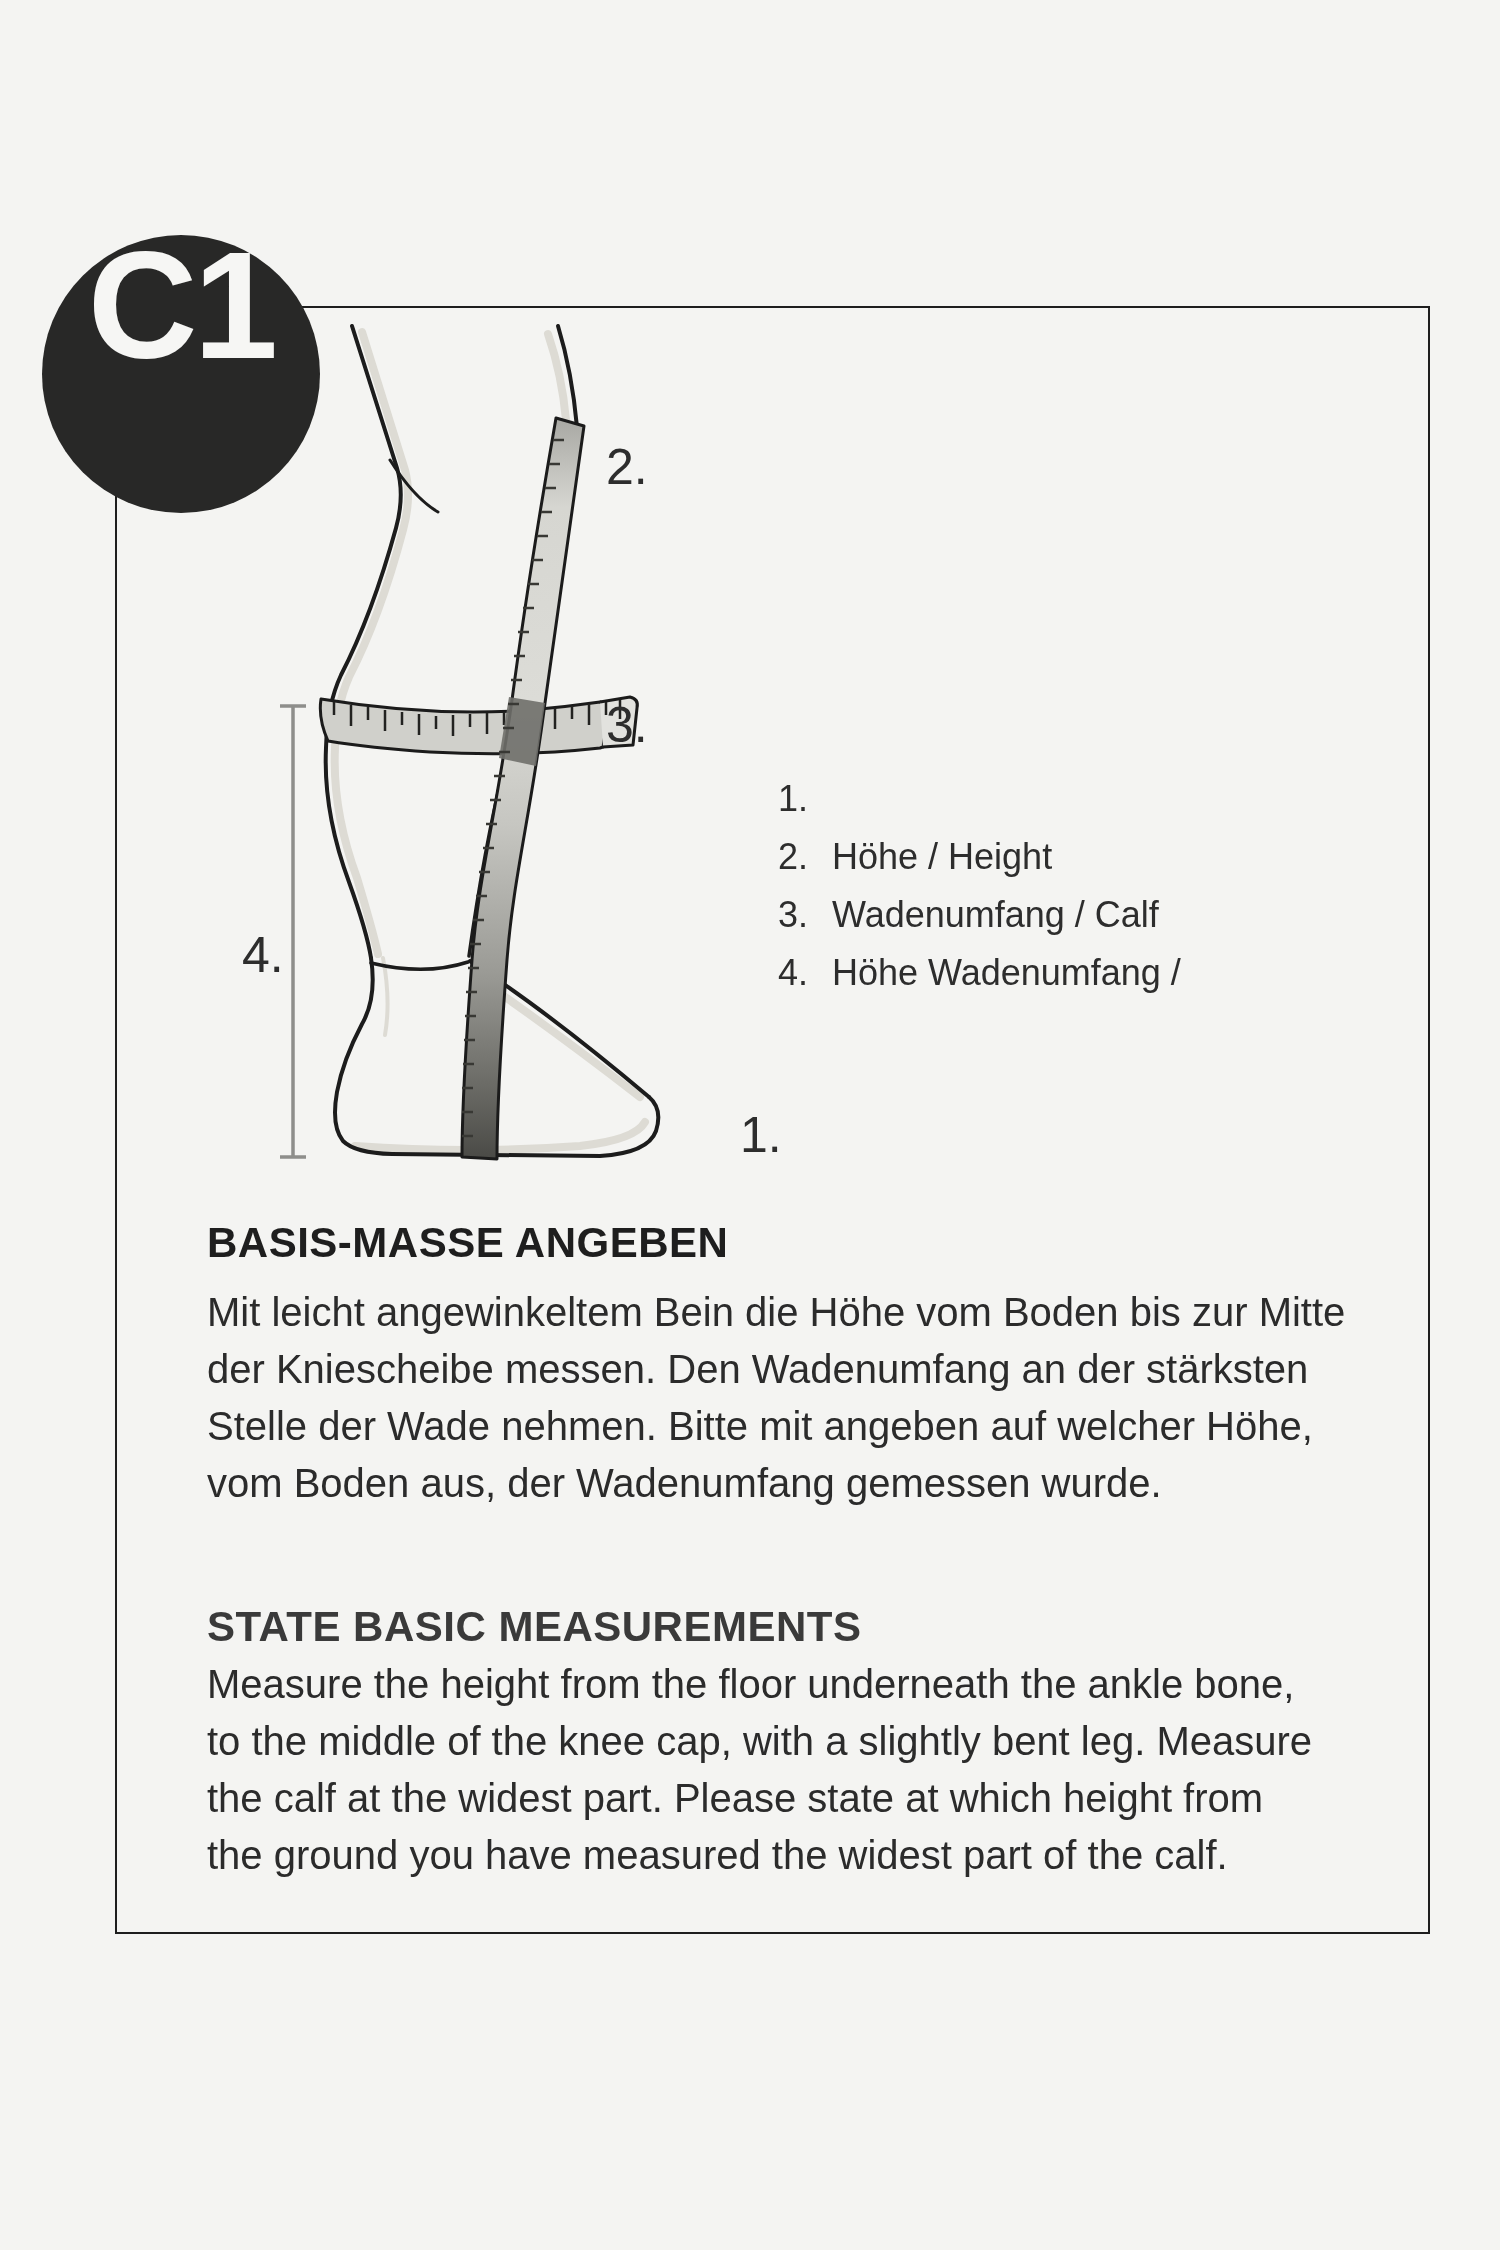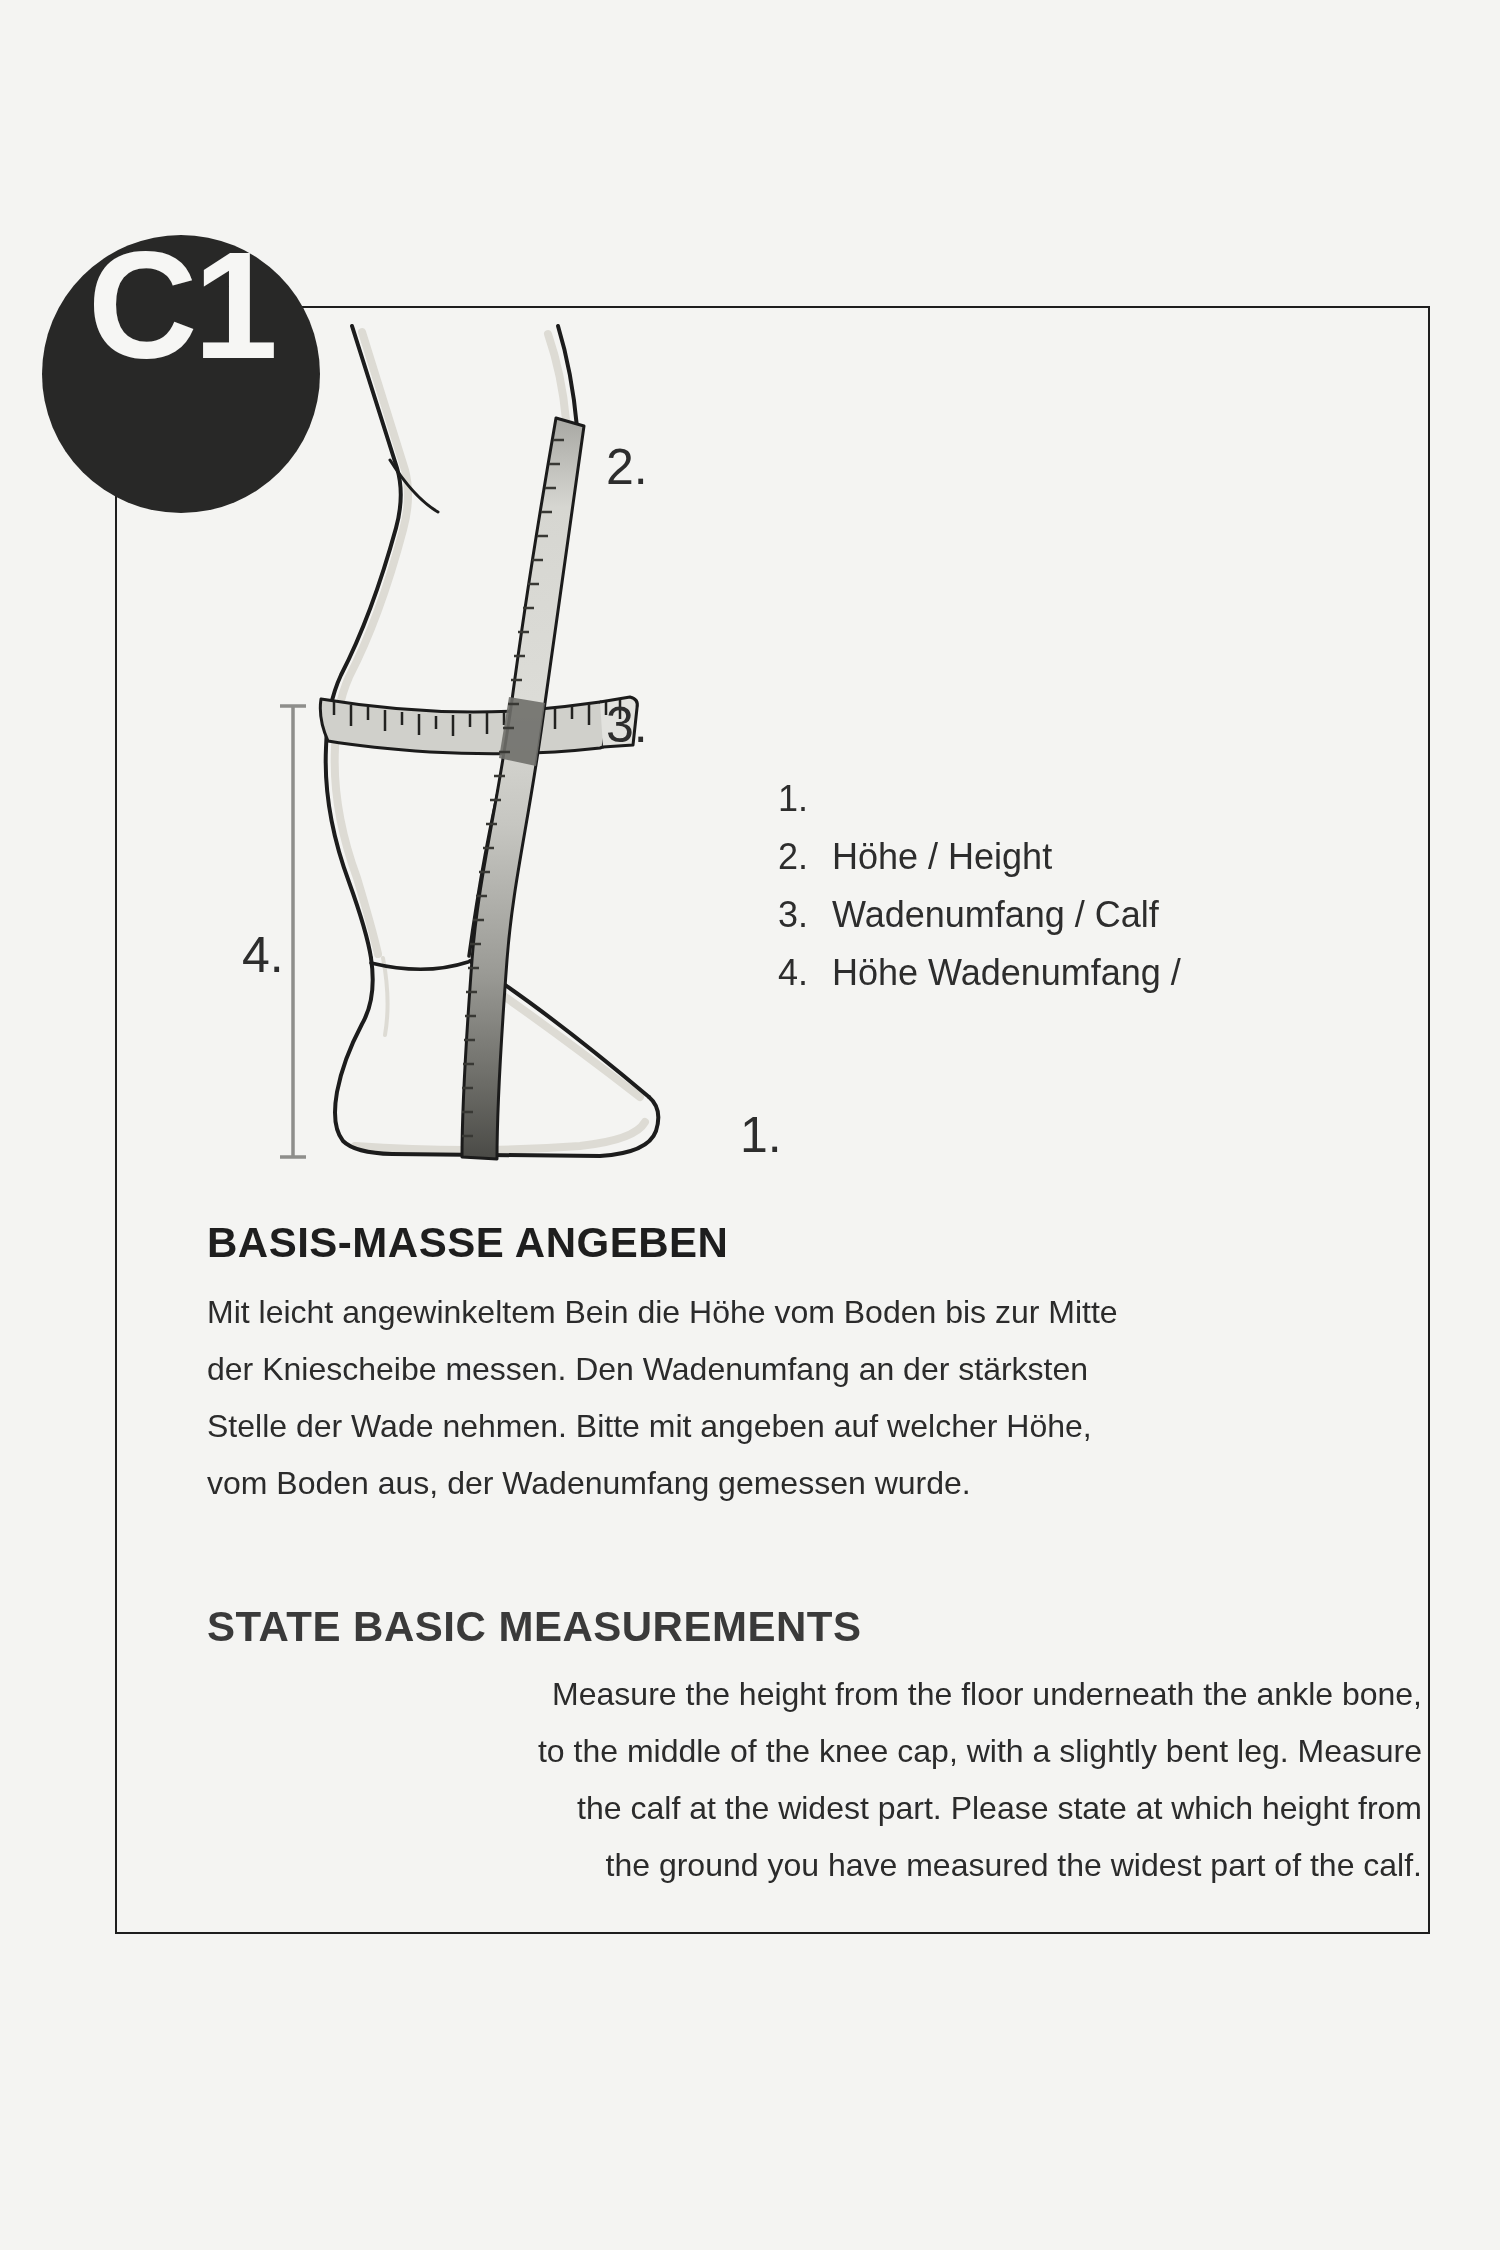--- a/index.html
+++ b/index.html
@@ -54,21 +54,21 @@
   .section { position: absolute; left: 207px; width: 1215px; }
   .section-heading {
     font-size: 42px;
     font-weight: bold;
     letter-spacing: 0.5px;
     color: #1e1e1e;
     line-height: 58px;
   }
   .section-heading.en { color: #3a3a3a; }
   .section-body {
-    font-size: 32px;
+    font-size: 40px;
     line-height: 57px;
     color: #2b2b2b;
     white-space: pre-line;
   }
 </style>
 </head>
 <body>
 
 <div class="page">
 
@@ -163,19 +163,19 @@
   <div class="section" style="top:1214px;">
     <div class="section-heading">BASIS-MASSE ANGEBEN</div>
     <div class="section-body" style="margin-top:12px;">Mit leicht angewinkeltem Bein die Höhe vom Boden bis zur Mitte
 der Kniescheibe messen. Den Wadenumfang an der stärksten
 Stelle der Wade nehmen. Bitte mit angeben auf welcher Höhe,
 vom Boden aus, der Wadenumfang gemessen wurde.</div>
   </div>
 
   <div class="section" style="top:1598px;">
     <div class="section-heading en">STATE BASIC MEASUREMENTS</div>
-    <div class="section-body" style="margin-top:10px;text-align:right;">Measure the height from the floor underneath the ankle bone,
+    <div class="section-body" style="">Measure the height from the floor underneath the ankle bone,
 to the middle of the knee cap, with a slightly bent leg. Measure
 the calf at the widest part. Please state at which height from
 the ground you have measured the widest part of the calf.</div>
   </div>
 
 </div>
 
 </body></html>

